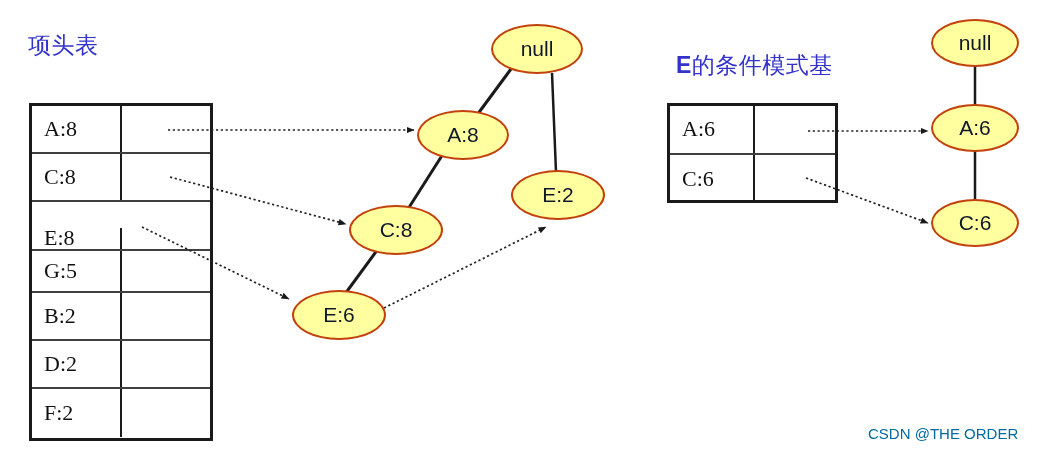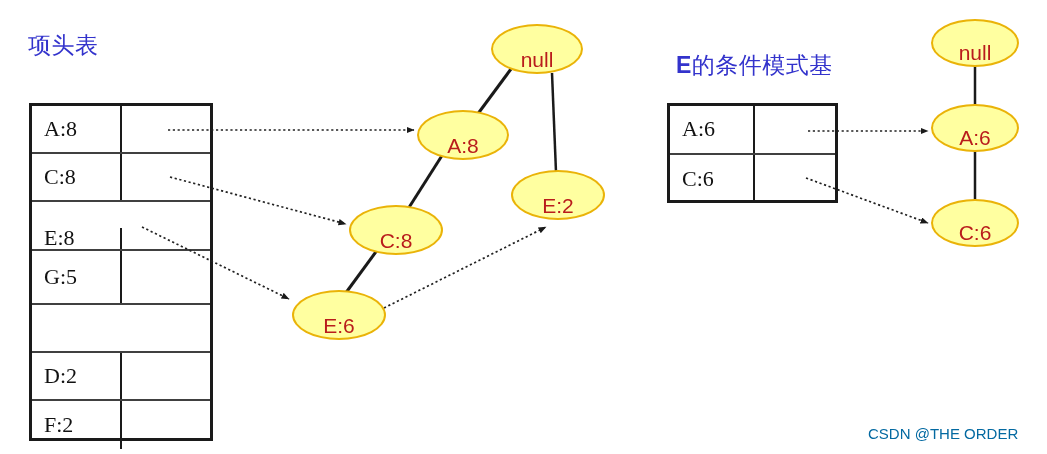--- a/index.html
+++ b/index.html
@@ -56,26 +56,26 @@
     color: #111111;
   }
   .ht .cell-link {
     box-sizing: border-box;
     flex: 1;
   }
   
   .node {
     position: absolute;
     background: #ffffa0;
-    border: 2px solid #eab308;
+    border: 2px solid #c2410c;
     border-radius: 50%;
     display: flex;
-    align-items: flex-end;
+    align-items: center;
     justify-content: center;
-    color: #b91c1c;
+    color: #0f172a;
     font-family: "Liberation Sans", sans-serif;
     font-size: 21px;
     box-sizing: border-box;
     z-index: 3;
   }
   svg.wires {
     position: absolute;
     left: 0;
     top: 0;
     width: 1047px;
@@ -128,25 +128,26 @@
         <div class="cell-link"></div>
       </div>
       <div class="row" style="height: 48.2px;">
         <div class="cell-label" style="width: 90px;">C:8</div>
         <div class="cell-link"></div>
       </div>
       <div class="row" style="height: 48.2px;">
         <div class="cell-label" style="width: 90px; margin-top: 26px;">E:8</div>
         <div class="cell-link"></div>
       </div>
-      <div class="row" style="height: 54px;">
+      <div class="row" style="height: 42px;">
         <div class="cell-label" style="width: 90px;">G:5</div>
         <div class="cell-link"></div>
       </div>
       <div class="row" style="height: 48.2px;">
+        <div class="cell-label" style="width: 90px;">B:2</div>
         <div class="cell-link"></div>
       </div>
       <div class="row" style="height: 48.2px; text-align: right;">
         <div class="cell-label" style="width: 90px;">D:2</div>
         <div class="cell-link"></div>
       </div>
       <div class="row" style="height: 48.2px;">
         <div class="cell-label" style="width: 90px;">F:2</div>
         <div class="cell-link"></div>
       </div>

